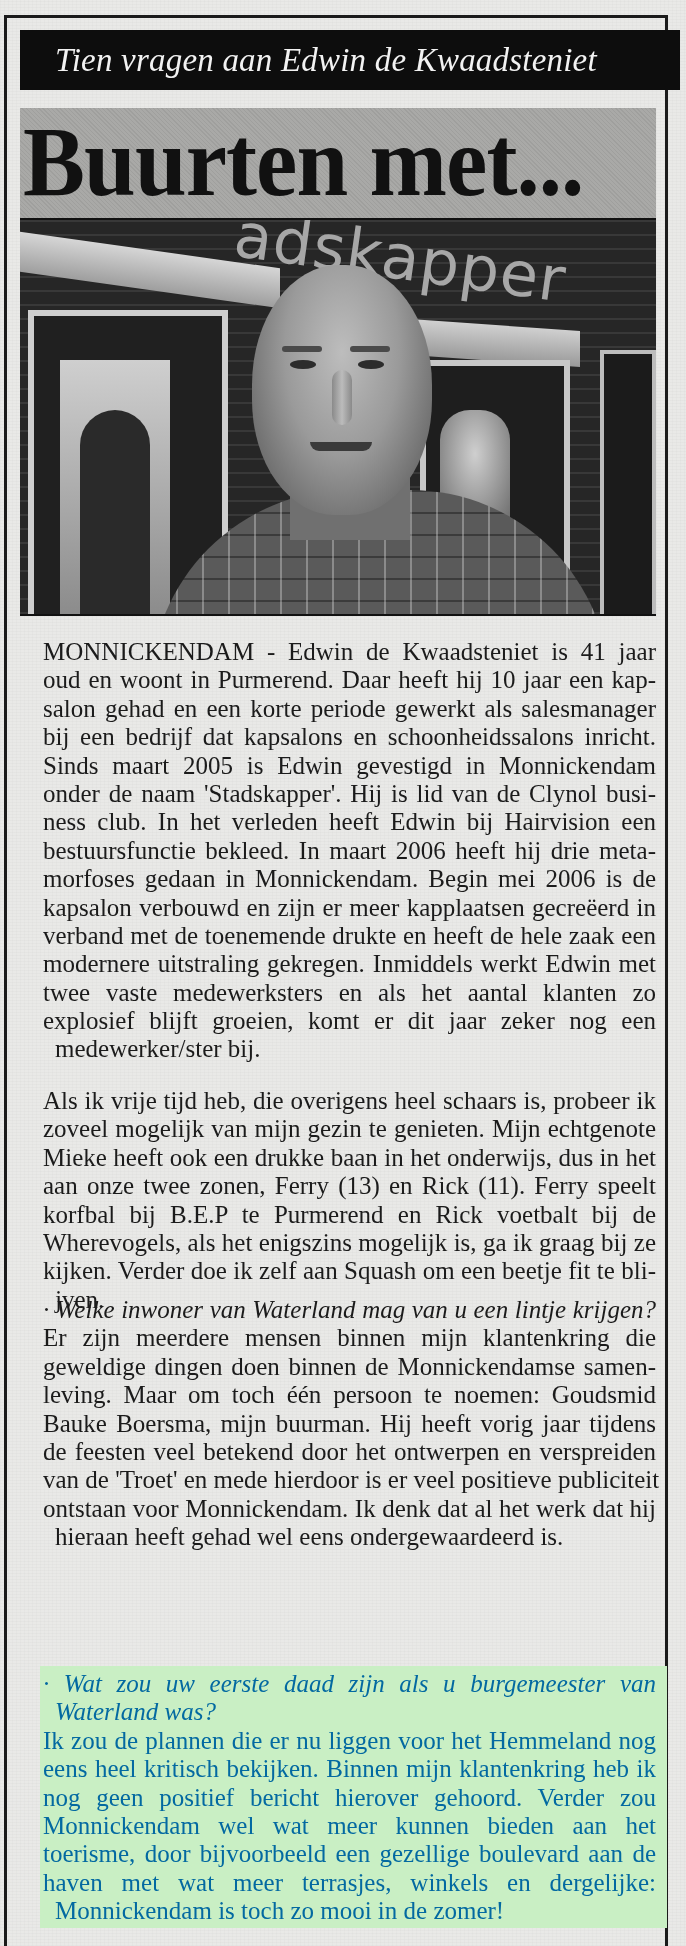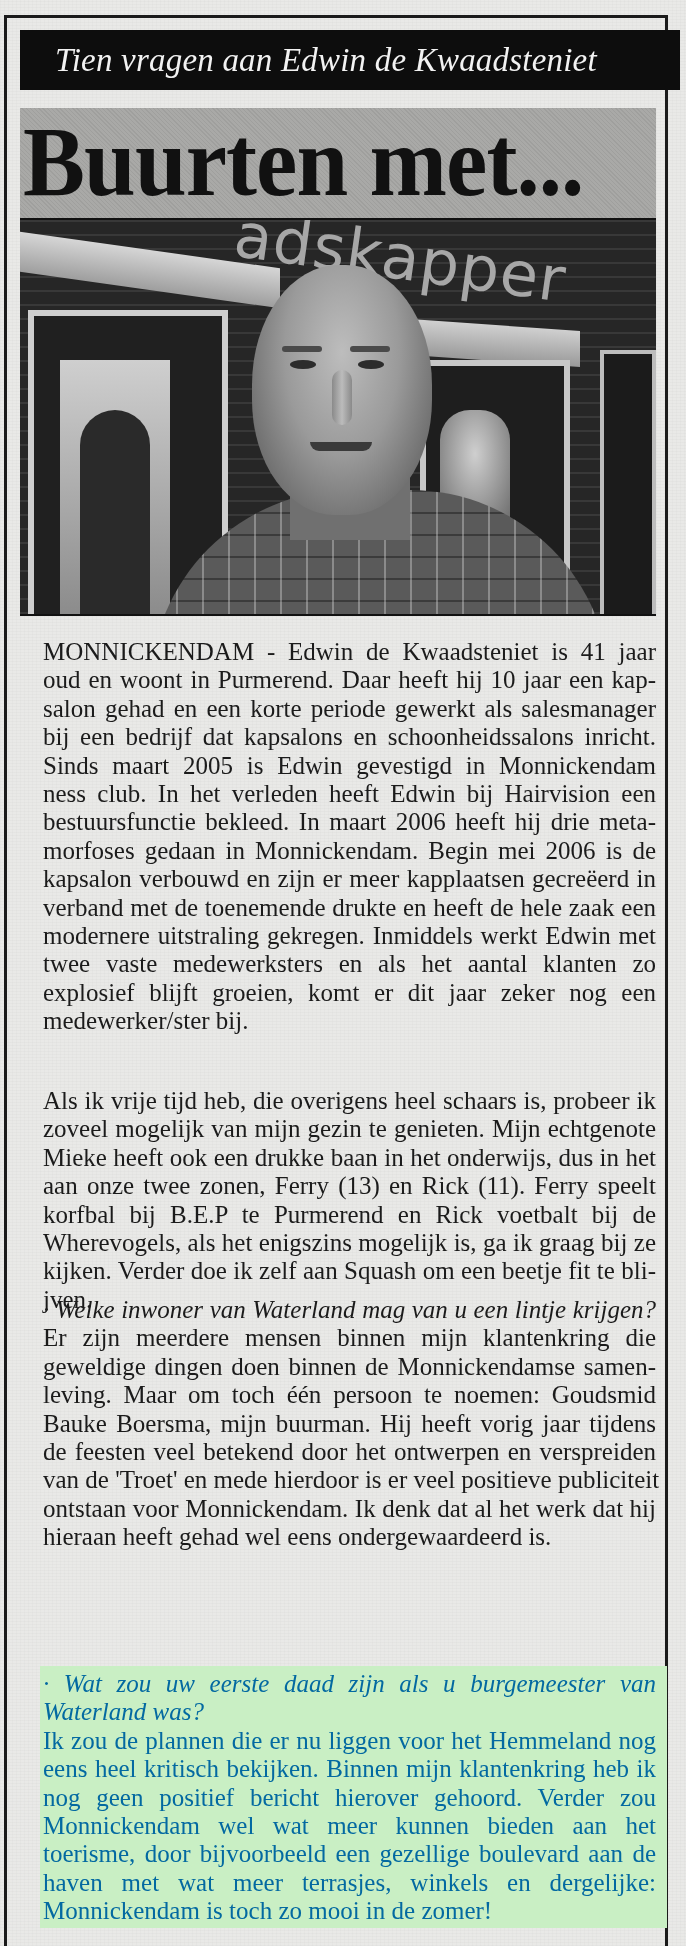--- a/index.html
+++ b/index.html
@@ -122,21 +122,21 @@
 
     .body-text {
       position: absolute; left: 43px; width: 613px;
       font-size: 25px; line-height: 28.4px;
     }
     .body-text .line {
       display: block; white-space: nowrap;
       text-align: justify; text-align-last: justify;
       height: 28.4px;
     }
-    .body-text .line.last { text-align-last: left; }
+    .body-text .line.last { text-align-last: left; margin-left: 12px; }
     .body-text .q { font-style: italic; }
 
     .highlight {
       position: absolute; left: 40px; top: 1666px; width: 627px; height: 262px;
       background: #c9efc4;
     }
     .highlight-text { color: #0369a1; }
   </style>
 </head>
 <body>
@@ -173,20 +173,21 @@
   <div class="nose"></div>
   <div class="mouth"></div>
 </div>
 
 <div class="body-text" style="top:638px">
   <span class="line">MONNICKENDAM - Edwin de Kwaadsteniet  is 41 jaar</span>
   <span class="line">oud en woont in Purmerend. Daar  heeft hij 10 jaar een kap-</span>
   <span class="line">salon gehad en een korte periode gewerkt als salesmanager</span>
   <span class="line">bij een bedrijf dat kapsalons en schoonheidssalons inricht.</span>
   <span class="line">Sinds maart 2005 is Edwin gevestigd in Monnickendam</span>
+  <span class="line">onder de naam 'Stadskapper'. Hij is lid van de Clynol busi-</span>
   <span class="line">ness club. In het verleden heeft Edwin bij  Hairvision een</span>
   <span class="line">bestuursfunctie bekleed. In maart 2006  heeft hij drie meta-</span>
   <span class="line">morfoses gedaan in Monnickendam. Begin mei 2006 is de</span>
   <span class="line">kapsalon verbouwd en zijn er meer kapplaatsen gecreëerd in</span>
   <span class="line">verband met de toenemende drukte en heeft de hele zaak een</span>
   <span class="line">modernere uitstraling gekregen. Inmiddels werkt Edwin met</span>
   <span class="line">twee vaste medewerksters en als het aantal klanten zo</span>
   <span class="line">explosief blijft groeien, komt er dit jaar zeker nog een</span>
   <span class="line last">medewerker/ster bij.</span>
 </div>

